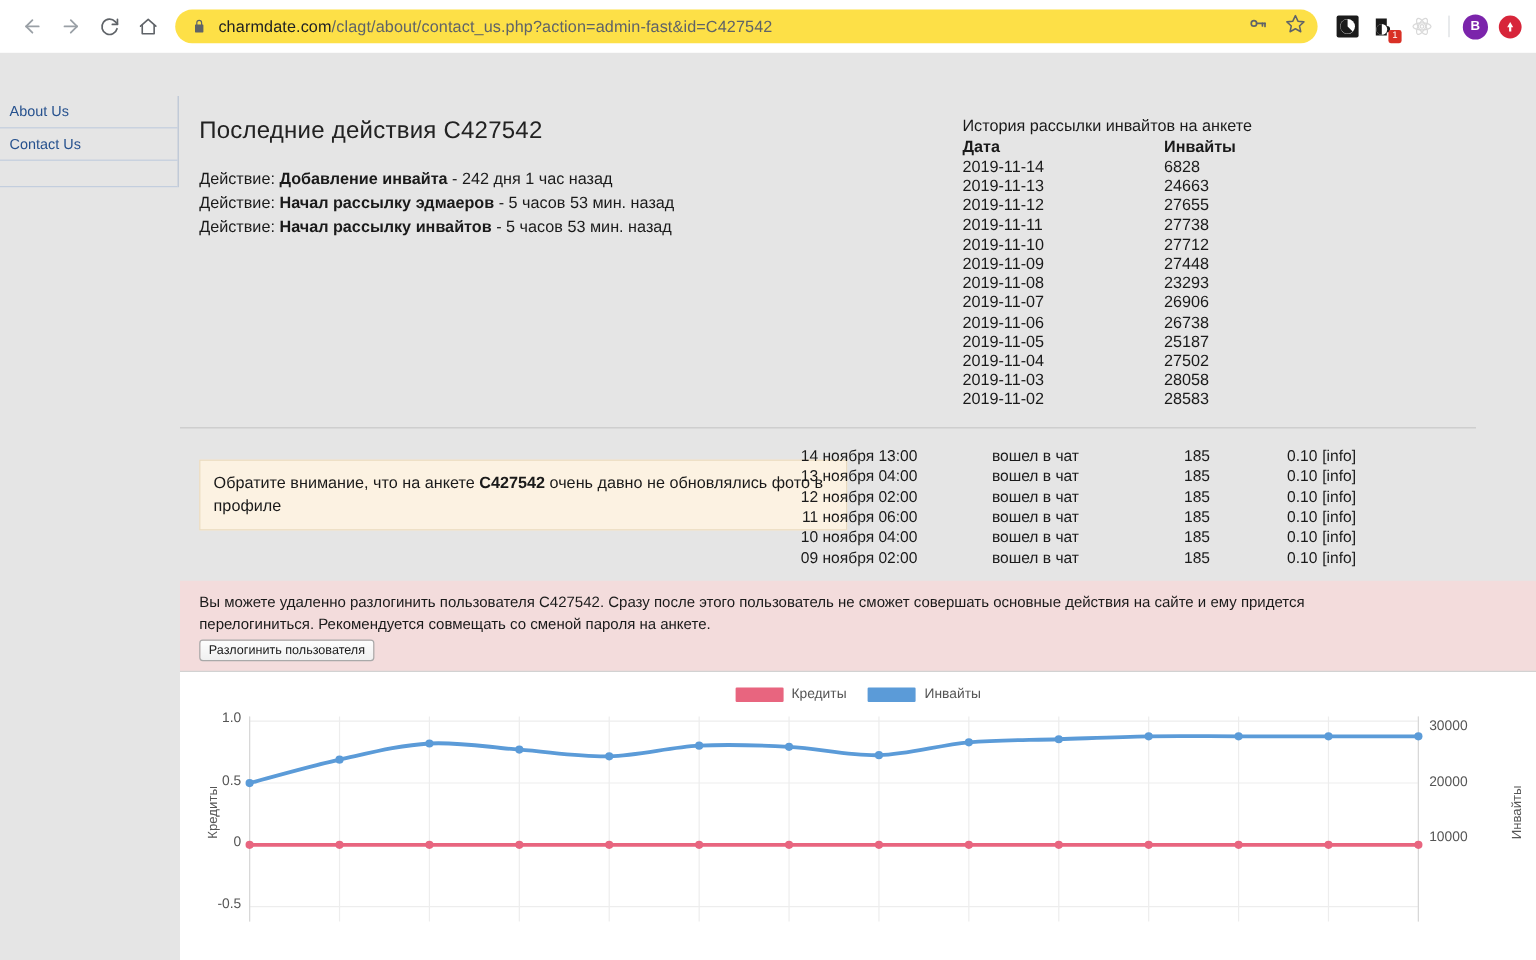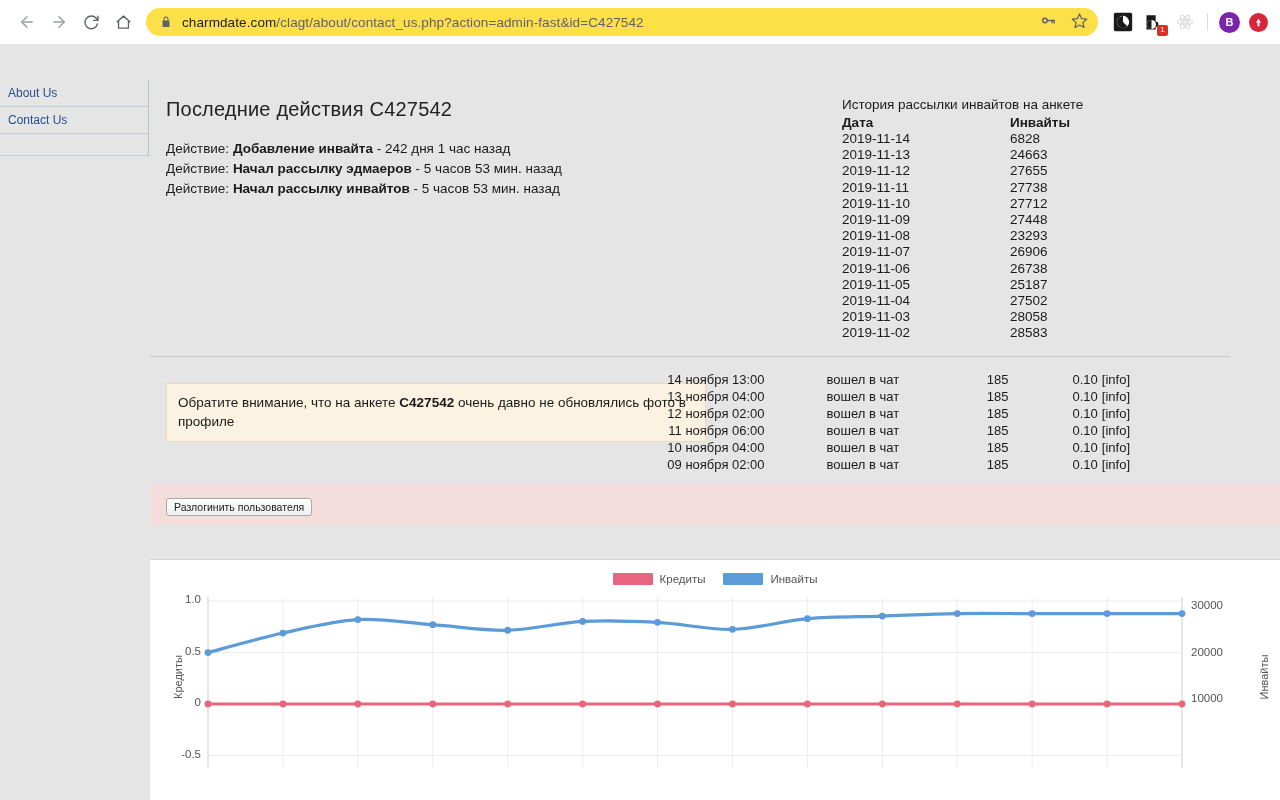--- a/index.html
+++ b/index.html
@@ -113,21 +113,21 @@
     font-size: 13.5px;
     color: #1a1a1a;
     line-height: 19px;
     margin-bottom: 1px;
   }
   .action-line b { font-weight: bold; }
 
   
   .invite-hist {
     position: absolute;
-    top: 53px; left: 692px;
+    top: 53px; left: 652px;
     width: 330px;
   }
   .invite-hist-title {
     font-size: 13.5px; color: #1a1a1a;
     margin-bottom: 3px;
   }
   .invite-table { border-collapse: collapse; }
   .invite-table th {
     text-align: left;
     font-size: 13.5px;
@@ -494,20 +494,21 @@
             <td class="cl-act">вошел в чат</td>
             <td class="cl-num">185</td>
             <td class="cl-cred">0.10</td>
             <td class="cl-info">[info]</td>
           </tr>
         </tbody>
       </table>
   </div>
 
   <div class="pink-bar">
+    <div class="pink-text">Вы можете удаленно разлогинить пользователя C427542. Сразу после этого пользователь не сможет совершать основные действия на сайте и ему придется перелогиниться. Рекомендуется совмещать со сменой пароля на анкете.</div>
     <button class="pink-btn">Разлогинить пользователя</button>
   </div>
   <div class="grey-rule"></div>
 
   <div class="chart-wrap">
     <div class="chart-legend">
       <div class="legend-item">
         <span class="legend-swatch" id="sw-credits" style="background: rgb(232, 101, 127);"></span>
         <span class="legend-label">Кредиты</span>
       </div>

